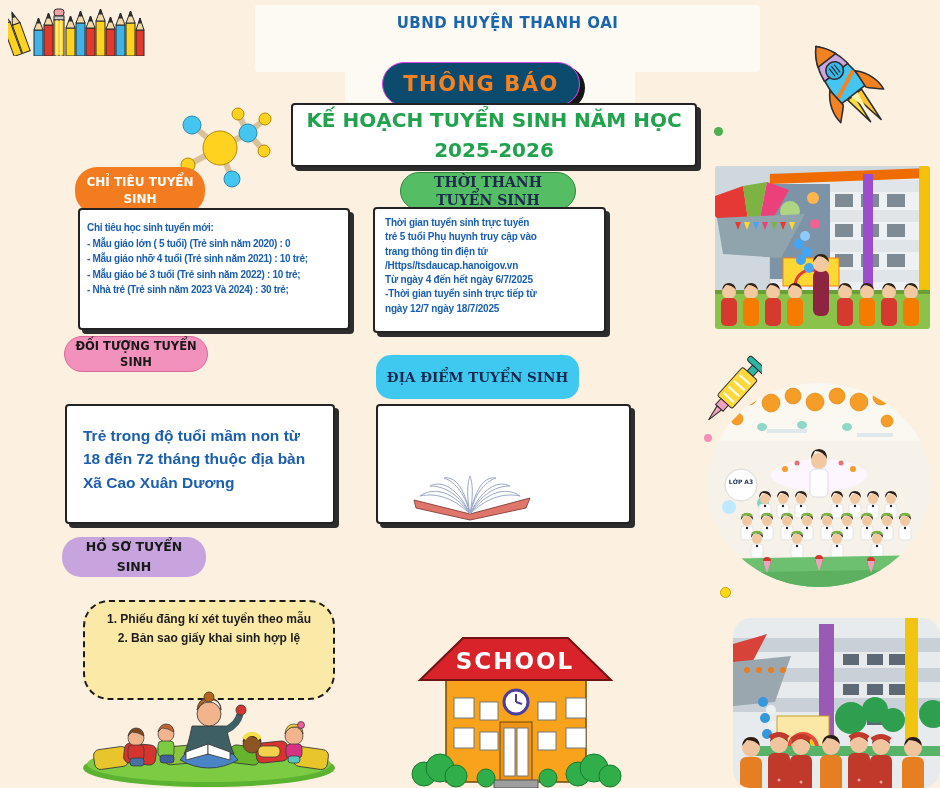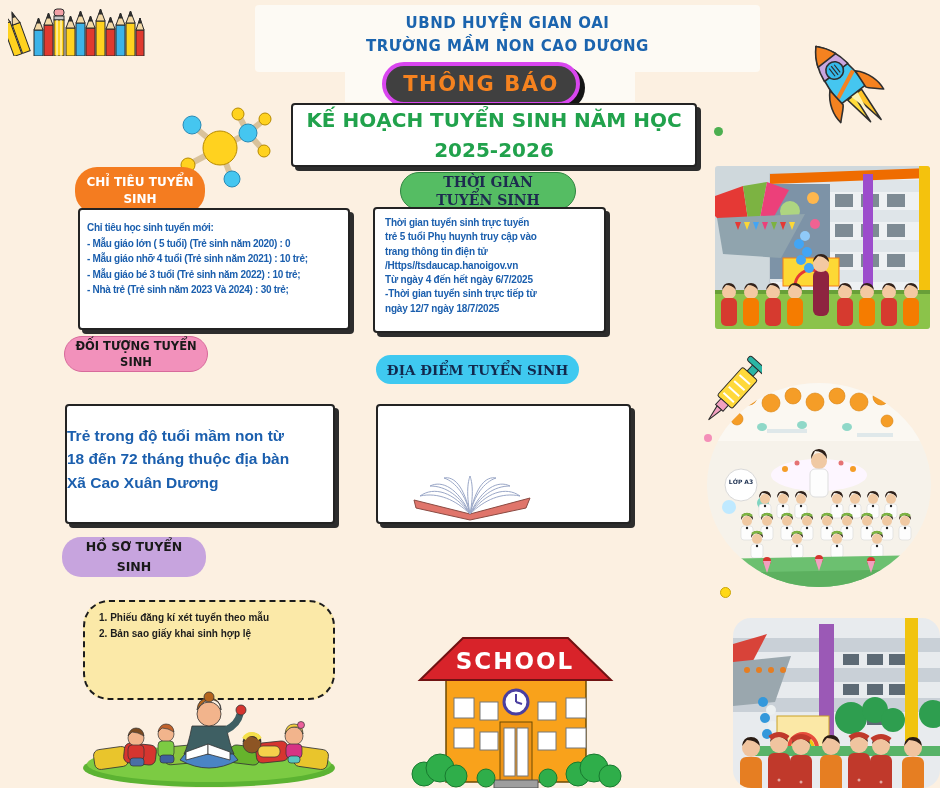--- a/index.html
+++ b/index.html
@@ -16,43 +16,43 @@
   .cardbox{
     background:#ffffff;border:2px solid #232323;border-radius:4px;
     box-shadow:4px 4px 0 #2d2d2d;box-sizing:border-box;
   }
   .pre{white-space:pre-line}
   .bodytext{color:#1b5fae;font-weight:bold;font-family:"Liberation Sans",sans-serif}
 
   #band{left:255px;top:5px;width:505px;height:67px;background:#fdfaf4;border-radius:4px}
   #band2{left:345px;top:58px;width:290px;height:44px;background:#fdfaf4}
   #org{left:255px;top:12px;width:505px;text-align:center;color:#1b64ae;font-weight:bold;font-size:15px;line-height:1.55;letter-spacing:.5px}
-  #notice{left:382px;top:62px;width:198px;height:44px;background:#404040;border:4px solid #d946ef;box-shadow:5px 4px 0 #151515;color:#f5821f;font-size:21px;letter-spacing:1.5px}
+  #notice{left:382px;top:62px;width:198px;height:44px;background:#0c4a6e;border:1px solid #d946ef;box-shadow:5px 4px 0 #151515;color:#f5821f;font-size:21px;letter-spacing:1.5px}
   #title{left:291px;top:103px;width:406px;height:64px;color:#21a24c;font-size:20px;line-height:1.5;display:flex;align-items:center;justify-content:center;text-align:center;font-weight:bold}
 
   #quota-badge{left:75px;top:167px;width:130px;height:47px;background:#f47c20;color:#fff;font-size:12px;line-height:1.4;padding:0 8px}
   #quota-box{left:78px;top:208px;width:272px;height:122px}
   #quota-text{padding:10px 3px 0 7px;font-size:10px;letter-spacing:-0.3px;line-height:1.55;overflow:hidden;height:108px}
 
   #time-badge{left:400px;top:172px;width:176px;height:38px;background:#55bd63;border:1px solid #2e8540;border-radius:19px;color:#1d2b4f;font-family:"DejaVu Serif",serif;font-size:14px;line-height:1.3;padding:0 18px}
   #time-box{left:373px;top:207px;width:233px;height:126px}
   #time-text{padding:7px 24px 0 10px;font-size:10px;letter-spacing:-0.2px;line-height:1.43}
 
   #target-badge{left:64px;top:336px;width:144px;height:36px;background:#f291bb;border:1px solid #d76a9b;border-radius:18px;color:#191919;font-size:11.5px;line-height:1.4;padding:8px 10px}
   #target-box{left:65px;top:404px;width:270px;height:120px}
-  #target-text{padding:18px 10px 0 0;font-size:15.5px;line-height:1.5}
-
-  #loc-badge{left:376px;top:355px;width:203px;height:29px;background:#3fc9f0;border-radius:15px;color:#12294d;font-family:"DejaVu Serif",serif;font-size:13.5px}
+  #target-text{padding:18px 10px 0 16px;font-size:15.5px;line-height:1.5}
+
+  #loc-badge{left:376px;top:355px;width:203px;height:44px;background:#3fc9f0;border-radius:15px;color:#12294d;font-family:"DejaVu Serif",serif;font-size:13.5px}
   #loc-box{left:376px;top:404px;width:255px;height:120px}
   #loc-text{padding:14px 8px 0 14px;font-size:15.5px;line-height:1.45;color:#1b5fae;font-weight:bold;font-family:"DejaVu Sans",sans-serif}
   #book-svg{position:absolute;left:28px;top:56px;width:132px;height:60px}
 
   #docs-badge{left:62px;top:537px;width:144px;height:40px;background:#c7a4de;border-radius:19px;color:#191919;font-size:12.5px;line-height:1.6;padding:0 10px}
   #docs-box{left:83px;top:600px;width:252px;height:100px;background:#fbe9a8;border:2.5px dashed #1b1b1b;border-radius:26px;box-sizing:border-box;padding:8px 14px 0}
-  #docs-box ol{margin:0;padding:0;list-style-position:inside;font-weight:bold;font-size:10px;color:#1d1d1d;line-height:1.55;font-family:"Liberation Sans",sans-serif}
+  #docs-box ol{margin:0;padding:0;list-style-position:inside;text-align:center;font-weight:bold;font-size:12px;color:#1d1d1d;line-height:1.55;font-family:"Liberation Sans",sans-serif}
 
   #pencils{left:8px;top:4px;width:138px;height:52px}
   #molecule{left:168px;top:103px;width:105px;height:85px}
   #rocket{left:798px;top:33px;width:96px;height:104px}
   #green-dot{left:714px;top:127px;width:9px;height:9px;border-radius:50%;background:#4caf50}
   #yellow-dot{left:720px;top:587px;width:11px;height:11px;border-radius:50%;background:#ffd816;border:1px solid #c9a40a;box-sizing:border-box}
   #syringe{left:698px;top:350px;width:64px;height:94px}
 
   #photo1{left:715px;top:166px;width:215px;height:163px;border-radius:3px;overflow:hidden}
   #circle-photo{left:707px;top:383px;width:224px;height:204px;border-radius:50%;overflow:hidden}
@@ -112,22 +112,21 @@
         <polygon points="118,19 127,19 122.5,7" fill="#f3d9a6"></polygon>
         <polygon points="121,12 124,12 122.5,7" fill="#333"></polygon>
   <rect x="128" y="26" width="8" height="26" fill="#e03a2f"></rect>
         <polygon points="128,26 136,26 132,14" fill="#f3d9a6"></polygon>
         <polygon points="130.8,19 133.2,19 132,14" fill="#333"></polygon>
  </g>
 </svg>
 </div>
 
 <div class="abs" id="org">
-  <div>UBND HUYỆN GIAN OAI</div>
-  <div>TRƯỜNG MẦM NON CAO DƯƠNG</div>
+  <div>UBND HUYỆN THANH OAI</div>
 </div>
 
 <div class="abs badge" id="notice">THÔNG BÁO</div>
 
 <div class="abs cardbox pre" id="title">KẾ HOẠCH TUYỂN SINH NĂM HỌC
 2025-2026</div>
 
 <div class="abs" id="molecule">
 <svg viewBox="0 0 105 85">
  <g stroke="#d9c29b" stroke-width="6">
@@ -175,21 +174,21 @@
 
 <div class="abs badge" id="quota-badge">CHỈ TIÊU TUYỂN SINH</div>
 <div class="abs cardbox" id="quota-box">
   <div id="quota-text" class="pre bodytext">Chỉ tiêu học sinh tuyển mới:
 - Mẫu giáo lớn ( 5 tuổi) (Trẻ sinh năm 2020) :  0
 - Mẫu giáo nhỡ 4 tuổi (Trẻ sinh năm 2021) :  10 trẻ;
 - Mẫu giáo bé  3 tuổi (Trẻ sinh năm 2022) :  10 trẻ;
 - Nhà trẻ (Trẻ sinh năm 2023 Và 2024)  :  30 trẻ;</div>
 </div>
 
-<div class="abs badge" id="time-badge">THỜI GIAN TUYỂN SINH</div>
+<div class="abs badge" id="time-badge">THỜI THANH TUYỂN SINH</div>
 <div class="abs cardbox" id="time-box">
   <div id="time-text" class="pre bodytext">Thời gian tuyển sinh trực tuyến
 trẻ 5 tuổi  Phụ huynh truy cập vào
 trang thông tin điện tử
 /Https//tsdaucap.hanoigov.vn
 Từ ngày 4 đến hết ngày 6/7/2025
 -Thời gian tuyển sinh trực tiếp từ
 ngày 12/7  ngày 18/7/2025</div>
 </div>
 

